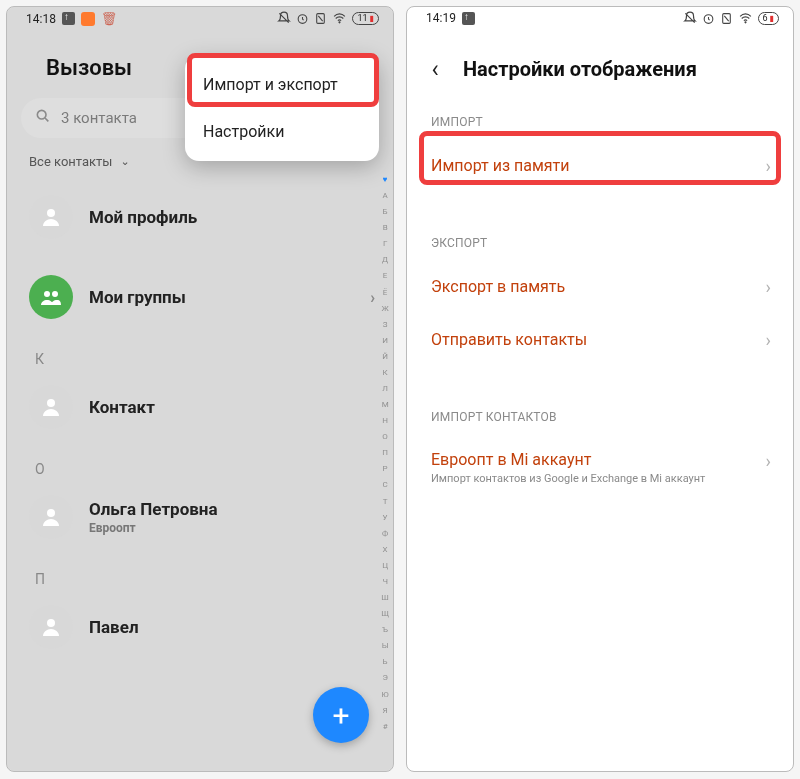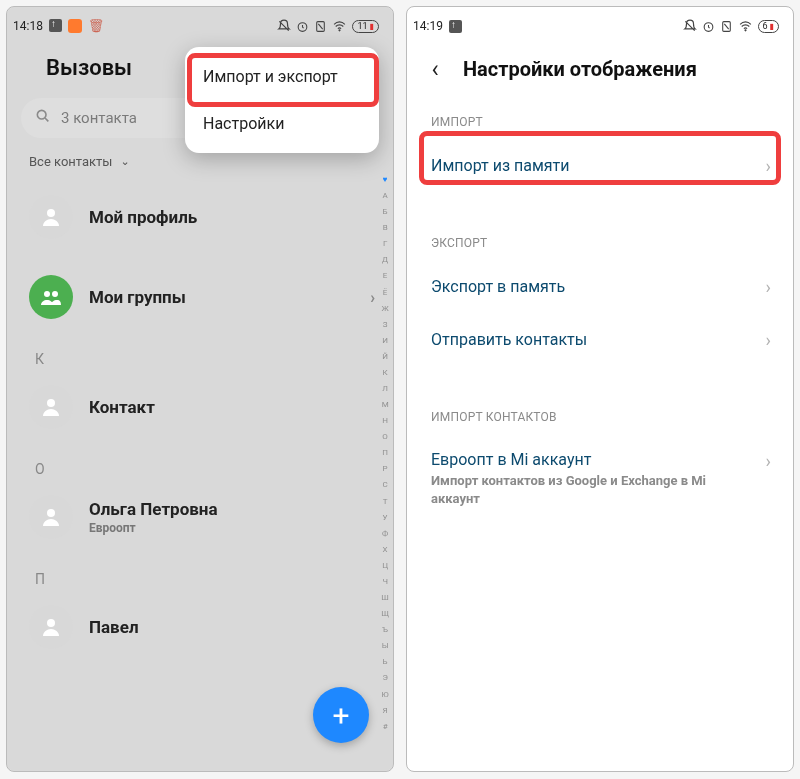--- a/index.html
+++ b/index.html
@@ -26,22 +26,22 @@
     position: absolute;
     inset: 0;
     background: rgba(0,0,0,0.15);
     pointer-events: none;
   }
 
   
   .statusbar {
     display: flex;
     justify-content: space-between;
-    align-items: flex-end;
-    padding: 4px 14px 0 6px;
+    align-items: flex-start;
+    padding: 4px 14px 0 19px;
     height: 26px;
     font-size: 12px;
     color: #222;
     position: relative;
     z-index: 5;
   }
   .statusbar .left { display: flex; align-items: center; gap: 6px; }
   .statusbar .right { display: flex; align-items: center; gap: 5px; }
   .sb-icon { display: inline-flex; }
   .sb-app-orange {
@@ -111,21 +111,21 @@
     position: absolute; right: 24px; bottom: 28px;
     width: 56px; height: 56px; border-radius: 50%;
     background: #1e88ff; color: #fff;
     display:flex; align-items:center; justify-content:center;
     font-size: 30px; z-index: 4;
     box-shadow: 0 3px 8px rgba(0,0,0,0.25);
   }
 
   .popup {
     position: absolute;
-    top: 40px; right: 14px;
+    top: 48px; right: 14px;
     width: 194px;
     background: #fff;
     border-radius: 14px;
     box-shadow: 0 6px 22px rgba(0,0,0,0.25);
     z-index: 30;
     padding: 6px 0;
   }
   .popup-item {
     padding: 14px 18px;
     font-size: 16px;
@@ -155,22 +155,22 @@
   }
 
   .section-header {
     font-size: 12px; color: #8a8a8a; letter-spacing: 0.2px;
     padding: 18px 24px 10px 24px;
   }
   .setting-row {
     display:flex; align-items:center; justify-content:space-between;
     padding: 16px 22px 16px 24px;
   }
-  .setting-row .label { font-size: 16px; color:#0c4a6e; }
-  .setting-row .sub { font-size: 13px; color:#8a8a8a; margin-top:3px; line-height:1.35; max-width: 290px; font-weight: bold; }
+  .setting-row .label { font-size: 16px; color:#c2410c; }
+  .setting-row .sub { font-size: 11px; color:#8a8a8a; margin-top:3px; line-height:1.35; max-width: 290px; }
   .setting-row .chev { color:#b4b4b4; font-size:18px; }
   .section-gap { height: 26px; }
 </style>
 </head>
 <body>
 
 <div class="phone left-overlay">
   <div class="statusbar">
     <div class="left">
       <span>14:18</span>

